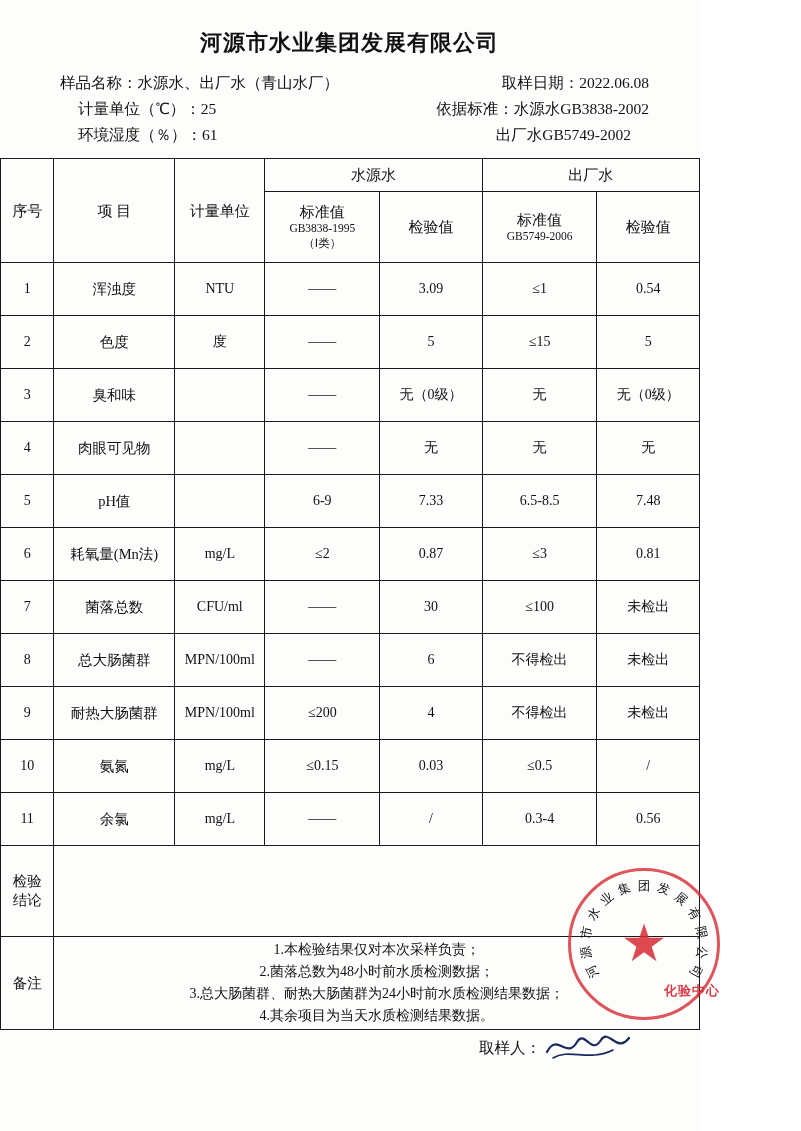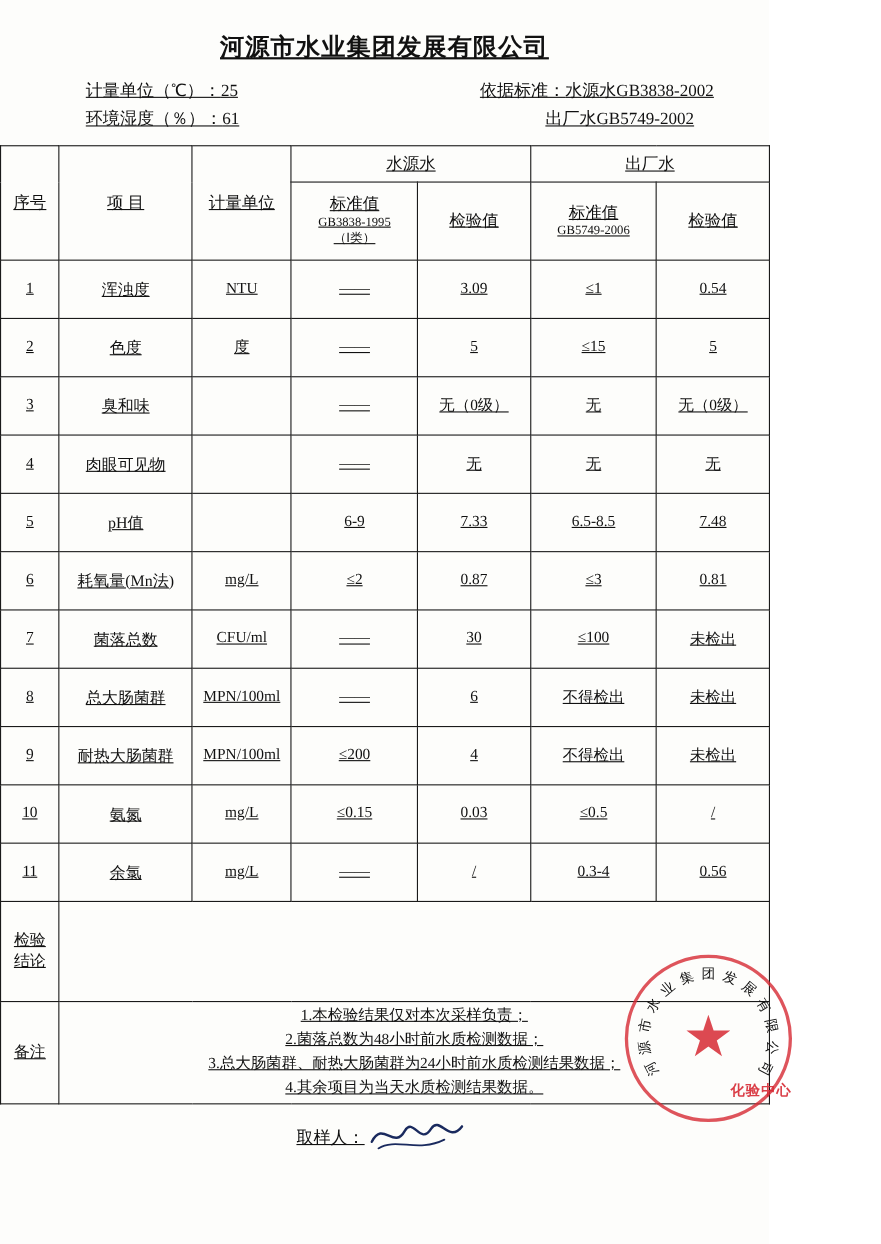--- a/index.html
+++ b/index.html
@@ -14,21 +14,20 @@
     font-family: "Liberation Serif", serif;
     color: #111111;
     overflow: hidden;
   }
   .page {
     position: absolute;
     top: 0; left: 0;
     width: 699px;
     height: 1131px;
     background: #fdfdfb;
-    text-decoration: underline;
   }
   .title-main {
     text-align: center;
     font-size: 22px;
     font-weight: bold;
     letter-spacing: 1px;
     margin-top: 28px;
   }
   .title-sub {
     text-align: center;
@@ -111,24 +110,24 @@
     line-height: 22px;
   }
   .remark-body ol {
     margin: 0;
     padding: 0;
     list-style: none;
   }
   .remark-body li { white-space: nowrap; }
 
   .footer {
-    margin-top: 16px;
+    margin-top: 4px;
     padding: 0 70px 0 60px;
     display: flex;
-    justify-content: center;
+    justify-content: flex-end;
     font-size: 15.5px;
   }
   .sig {
     position: relative;
     display: inline-block;
   }
   .sig-mark {
     display: inline-block;
     width: 86px;
     height: 26px;
@@ -181,20 +180,28 @@
   }
 </style>
 </head>
 <body>
 
 <div class="page">
 
   <div class="title-main">河源市水业集团发展有限公司</div>
 
   <div class="meta">
+    <div class="meta-row r1">
+      <span class="meta-left">
+        <span>样品名称：</span><span>水源水、出厂水（青山水厂）</span>
+      </span>
+      <span class="meta-right">
+        <span>取样日期：</span><span>2022.06.08</span>
+      </span>
+    </div>
     <div class="meta-row r2">
       <span class="meta-left">
         <span>计量单位（℃）：</span><span>25</span>
       </span>
       <span class="meta-right">
         <span>依据标准：</span><span>水源水GB3838-2002</span>
       </span>
     </div>
     <div class="meta-row r3">
       <span class="meta-left" style="margin-right:auto;">

